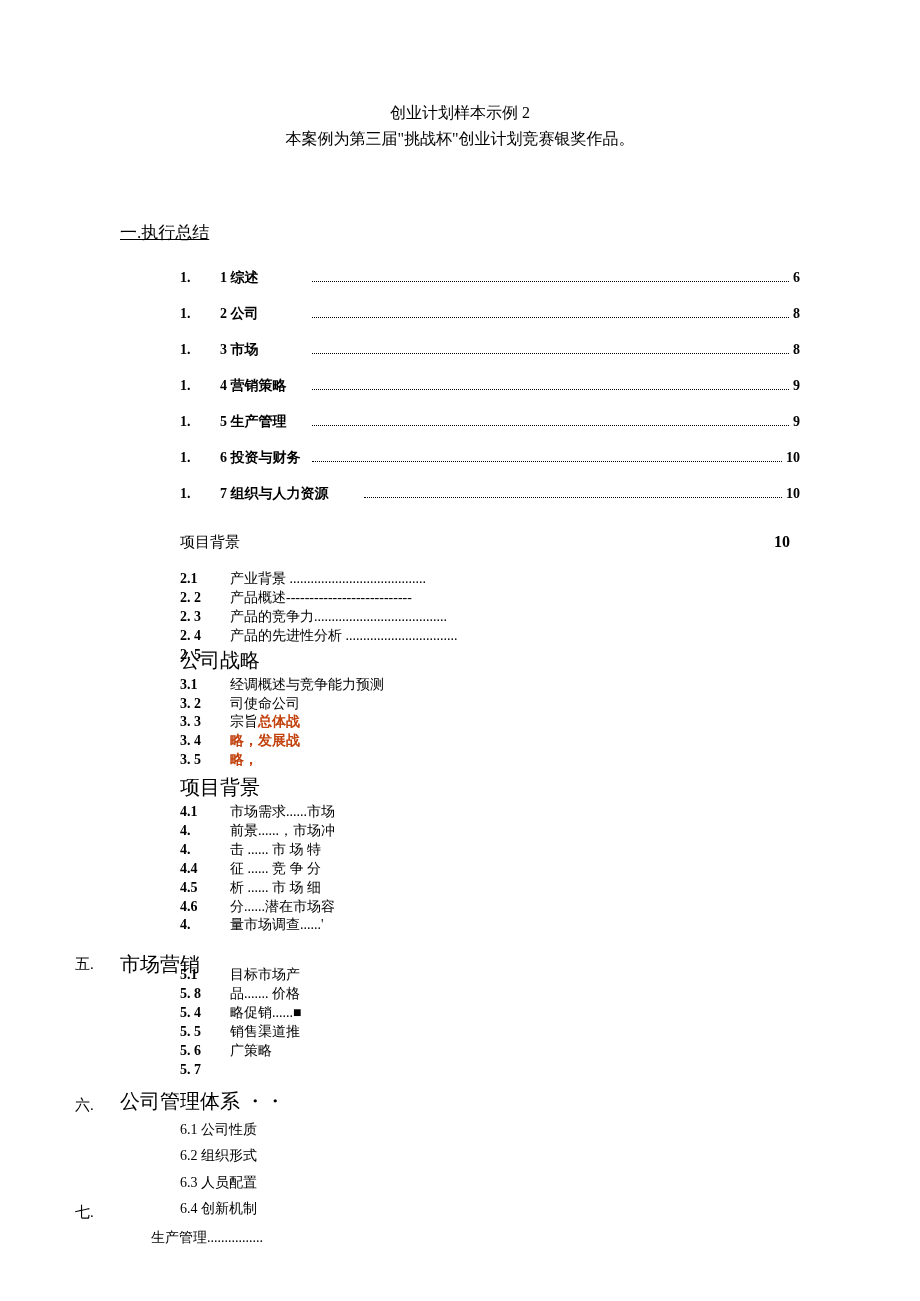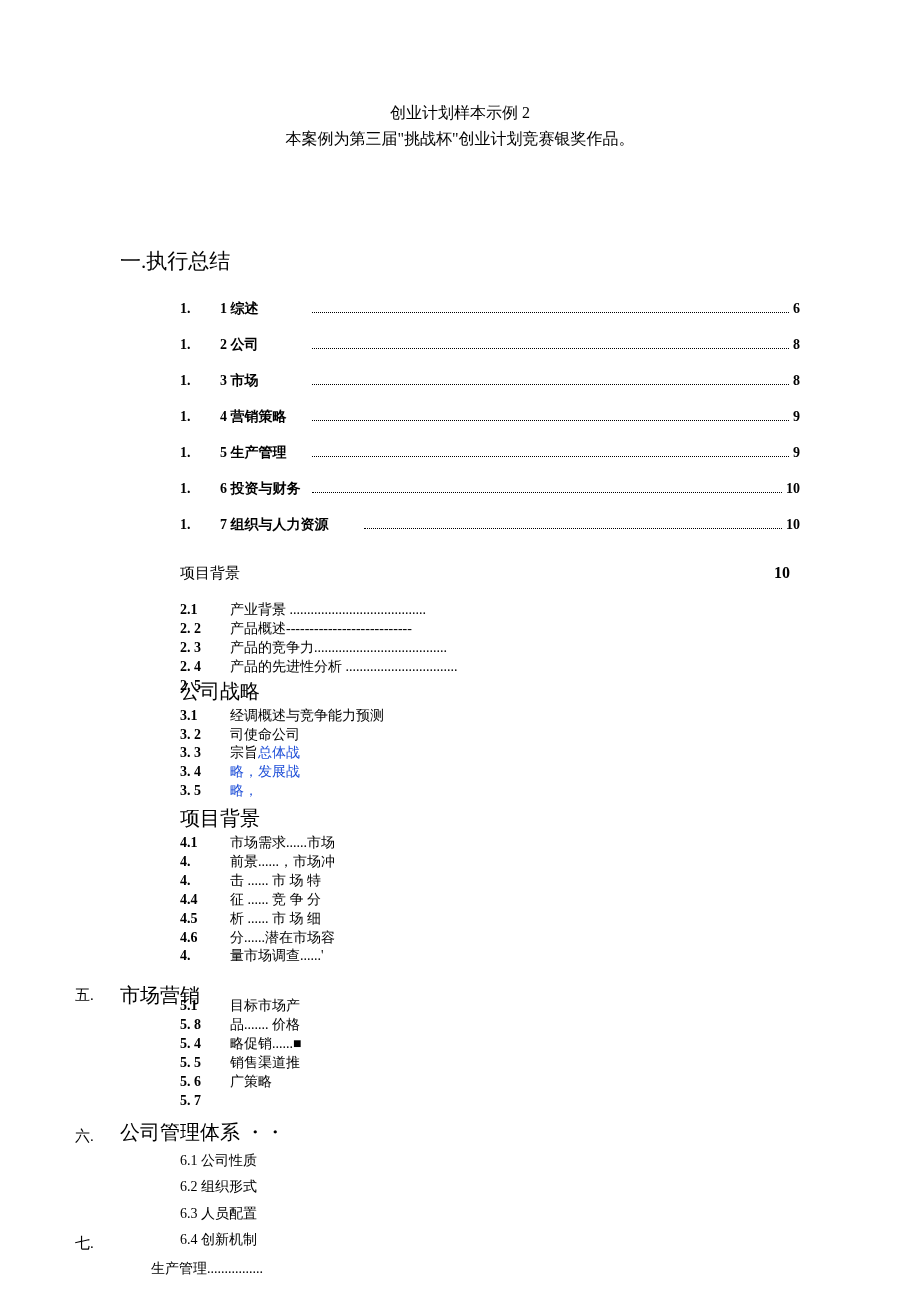--- a/index.html
+++ b/index.html
@@ -11,25 +11,26 @@
     width: 920px;
   }
   .page {
     padding: 100px 120px 60px 120px;
     box-sizing: border-box;
   }
   .title-block {
     text-align: center;
     font-size: 16px;
     line-height: 1.6;
-    margin-bottom: 96px;
+    margin-bottom: 70px;
   }
   .section-heading {
-    font-size: 21px;
+    font-size: 17px;
     margin: 10px 0 25px 0;
+    text-decoration: underline;
   }
   .toc-row {
     display: flex;
     align-items: baseline;
     margin: 18px 0;
     font-size: 14px;
   }
   .toc-num-main {
     font-weight: bold;
     width: 40px;
@@ -86,21 +87,22 @@
     font-size: 20px;
   }
   .roman-label {
     position: absolute;
     font-size: 15px;
   }
   .rel {
     position: relative;
   }
   .red {
-    color: #1d4ed8;
+    color: #c2410c;
+    font-weight: bold;
   }
   .sec6-block {
     margin-left: 60px;
     font-size: 14px;
     line-height: 1.9;
   }
   .sec6-item {
     font-weight: normal;
   }
   .bottom-line {

